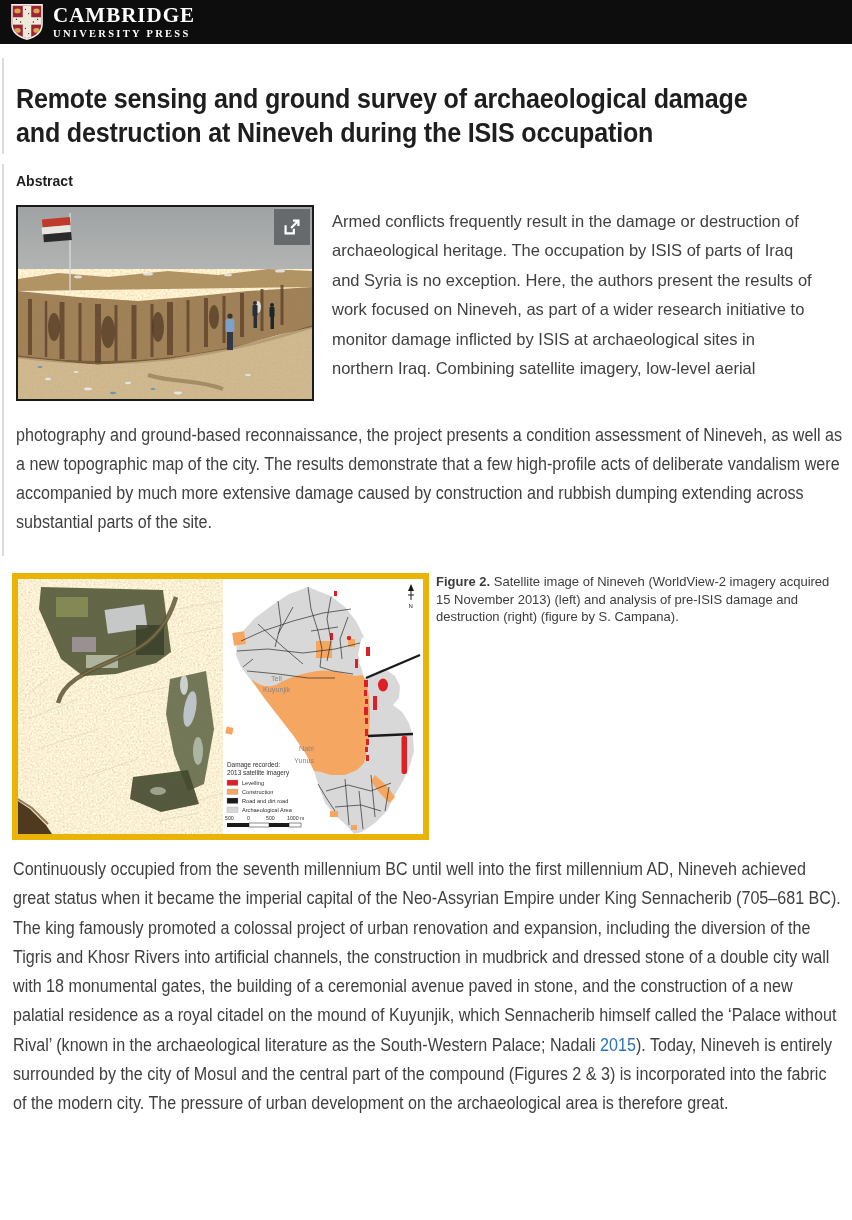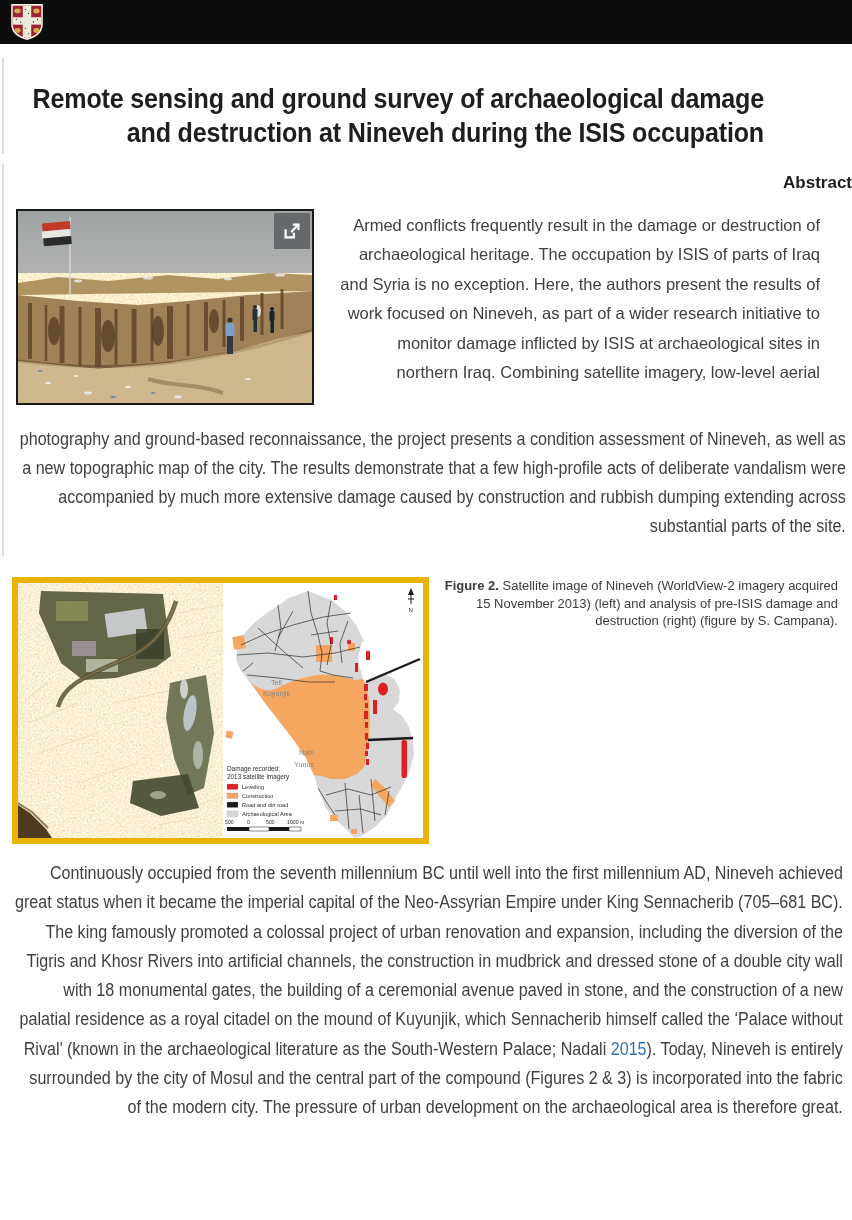--- a/index.html
+++ b/index.html
@@ -11,27 +11,27 @@
   .brand{display:flex;align-items:center;gap:9px;margin-left:10px;cursor:pointer;}
   .brand-text{color:#fff;font-family:"Liberation Serif",serif;line-height:1;}
   .brand-top{font-size:21px;letter-spacing:1px;font-weight:600;}
   .brand-bottom{font-size:10.5px;letter-spacing:2.3px;margin-top:3px;font-weight:600;}
 
   
   .edge{position:absolute;left:2px;width:2px;background:#dcdcdc;}
   .edge-a{top:58px;height:96px;}
   .edge-b{top:164px;height:392px;}
 
-  main{position:absolute;top:44px;left:0;width:852px;text-align:right;}
+  main{position:absolute;top:44px;left:0;width:852px;}
 
   .cond{transform-origin:left top;}
 
   h1.article-title{margin:37px 0 0 16px;width:850px;transform:scaleX(.88);
     font-size:28.5px;line-height:34px;color:#1e1e1e;font-weight:700;letter-spacing:-.2px;}
-  h2.abstract-heading{margin:24px 0 0 16px;font-size:17px;color:#1e1e1e;font-weight:700;}
+  h2.abstract-heading{margin:24px 0 0 16px;font-size:14px;color:#1e1e1e;font-weight:700;}
 
   .abstract-block{margin:13px 16px 0 16px;min-height:202px;}
   .thumb{position:relative;float:left;width:294px;height:192px;border:2px solid #1a1a1a;margin:0 18px 6px 0;cursor:pointer;background:#a8a8a8;}
   .thumb svg{display:block;}
   .expand-btn{position:absolute;top:2px;right:2px;width:36px;height:36px;border:0;padding:0;background:#666a6d;cursor:pointer;display:flex;align-items:center;justify-content:center;}
   .abstract-side{margin:16px;padding-top:2px;font-size:16.5px;line-height:29.4px;color:#404040;overflow:hidden;}
   .abstract-rest{clear:both;margin:14px 0 0 16px;width:902px;transform:scaleX(.92);
     font-size:17.5px;line-height:29px;color:#404040;}
 
   .figure-row{position:relative;margin:36px 0 0 12px;height:258px;}
@@ -74,20 +74,24 @@
               <circle cx="44" cy="36" r="1.2"></circle>
           </g>
           <g fill="#d8a84c">
             <ellipse cx="14" cy="15" rx="6" ry="4.5"></ellipse>
               <ellipse cx="50" cy="15" rx="6" ry="4.5"></ellipse>
             <ellipse cx="14" cy="52" rx="6" ry="4.5"></ellipse>
               <ellipse cx="50" cy="52" rx="6" ry="4.5"></ellipse>
           </g>
         </g>
       </svg>
+      <div class="brand-text">
+        <div class="brand-top">CAMBRIDGE</div>
+        <div class="brand-bottom">UNIVERSITY PRESS</div>
+      </div>
     </div>
   </header>
 
   <div class="edge edge-a"></div>
   <div class="edge edge-b"></div>
 
   <main>
 
     <h1 class="article-title cond">Remote sensing and ground survey of archaeological damage and destruction at Nineveh during the ISIS occupation</h1>
 

